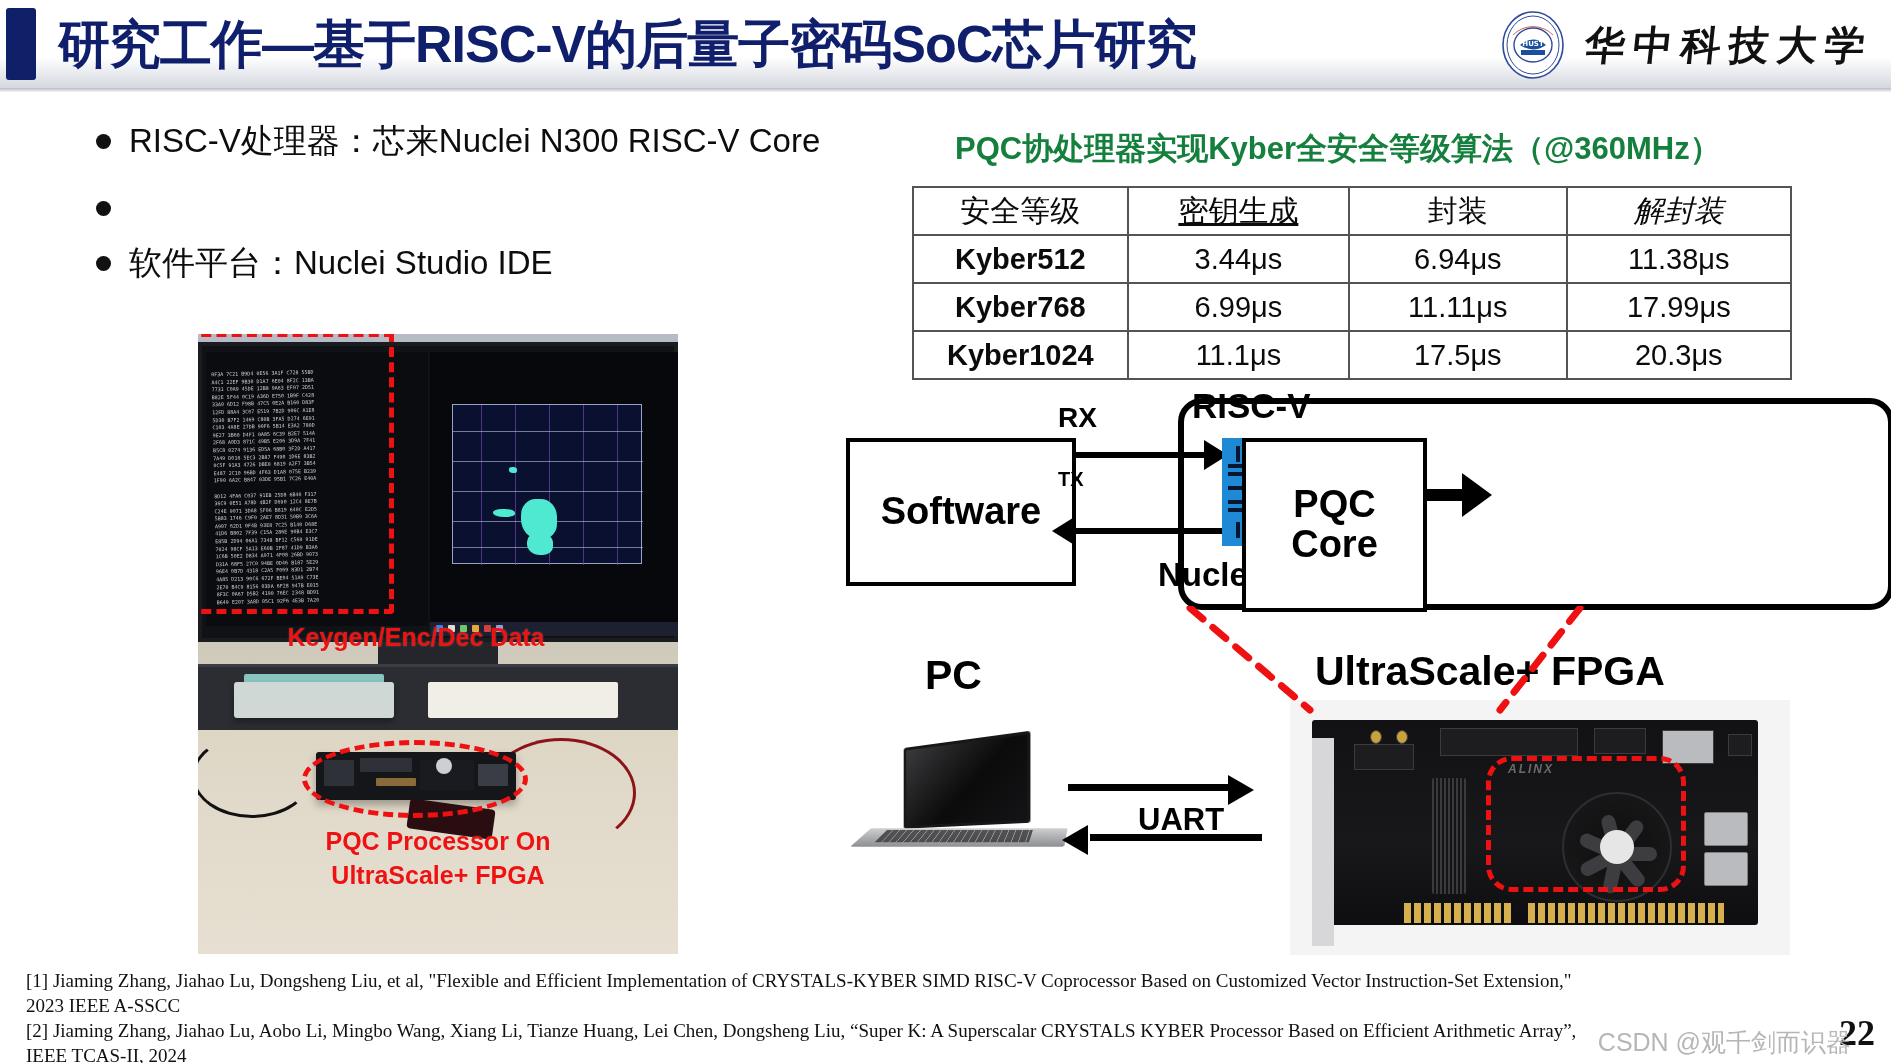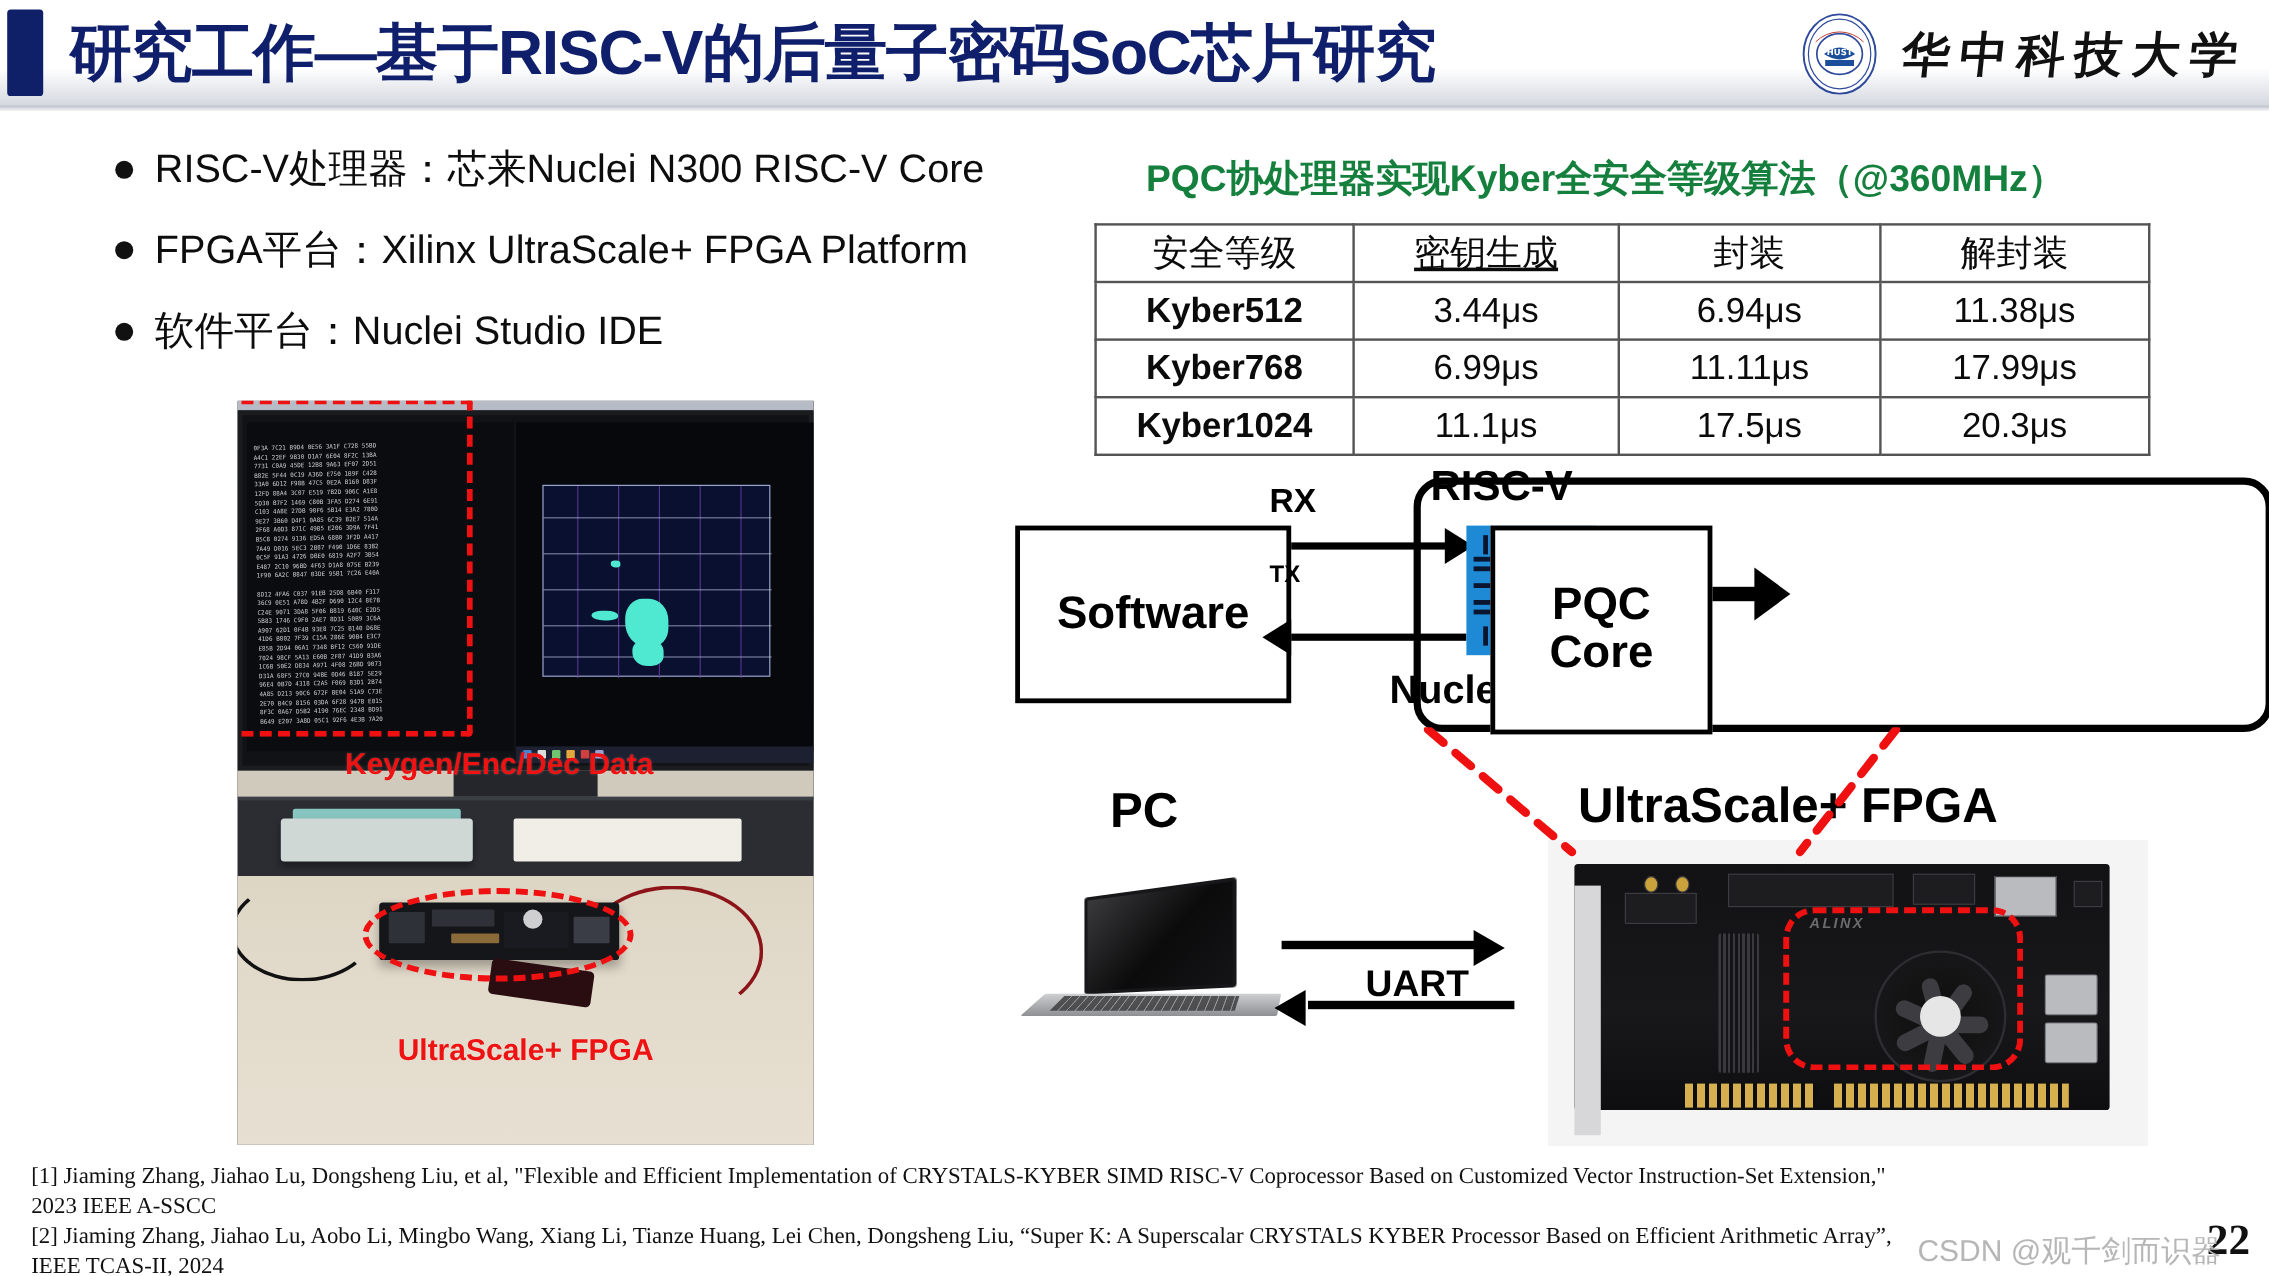--- a/index.html
+++ b/index.html
@@ -64,21 +64,21 @@
     border-collapse:collapse; width:880px;
     background:#fff;
   }
   .perf-table td, .perf-table th {
     border:2px solid #545454; text-align:center;
     font-size:29px; color:#0b0b0b; height:48px; padding:2px 4px;
   }
   .perf-table thead th { font-weight:normal; font-size:30px; }
   .perf-table tbody td:first-child { font-weight:bold; }
   .col-0 { width:215px;margin-left:42px; } .col-1 { width:222px;text-decoration:underline; }
-  .col-2 { width:218px; } .col-3 { width:225px; }
+  .col-2 { width:218px; } .col-3 { width:225px;font-style:italic; }
 
   
   .photo {
     position:absolute; left:198px; top:334px; width:480px; height:620px;
     background:#2a2a2c; overflow:hidden;
   }
   .ph-wall { position:absolute; inset:0; background:linear-gradient(to bottom,#b8bcc6 0%,#9aa0ab 22%,#8d929c 30%,#cfc9bb 46%,#dcd5c6 100%); }
   .ph-monitor {
     position:absolute; left:0px; top:8px; width:480px; height:300px;
     background:#111216; border:4px solid #1b1c20;
@@ -248,21 +248,20 @@
   <div class="header-rule"></div>
 </div>
 
 <div class="bullets">
   <div class="bullet-row">
     <div class="bullet-dot"></div>
     <div class="bullet-text">RISC-V处理器：芯来Nuclei N300 RISC-V Core</div>
   </div>
   <div class="bullet-row">
     <div class="bullet-dot"></div>
-    <div class="bullet-text">FPGA平台：Xilinx UltraScale+ FPGA Platform</div>
   </div>
   <div class="bullet-row">
     <div class="bullet-dot"></div>
     <div class="bullet-text">软件平台：Nuclei Studio IDE</div>
   </div>
 </div>
 
 <div class="table-title">PQC协处理器实现Kyber全安全等级算法（@360MHz）</div>
 <table class="perf-table">
   <thead>
@@ -378,20 +377,21 @@
     <div class="ph-board-det" style="left:162px;top:12px; width:30px; height:22px; background:#3a3d45;"></div>
     <div class="ph-board-det" style="left:60px; top:26px; width:40px; height:8px; background:#8b6a3a;"></div>
     <div class="ph-board-det" style="left:120px;top:6px;  width:16px; height:16px; background:#cfcfd2; border-radius:50%;"></div>
   </div>
   <div class="ph-usb"></div>
 
   <div class="dash-box" style="left:-12px; top:-2px; width:208px; height:282px;"></div>
   <div class="photo-label" style="top:290px; left:-22px;">Keygen/Enc/Dec Data</div>
 
   <div class="dash-round" style="left:104px; top:406px; width:226px; height:78px;"></div>
+  <div class="photo-label" style="top:494px;">PQC Processor On</div>
   <div class="photo-label" style="top:528px;">UltraScale+ FPGA</div>
 </div>
 
 <div>
   <div class="soc-outline" style="left:1178px; top:398px; width:716px; height:212px;"></div>
 
   <div class="blk blk-software" style="left:846px; top:438px;">Software</div>
 
   <div class="arrow-line" style="left:1076px; top:452px; width:142px; height:6px;"></div>
   <div class="arrow-head ah-right" style="left:1204px; top:440px;"></div>

